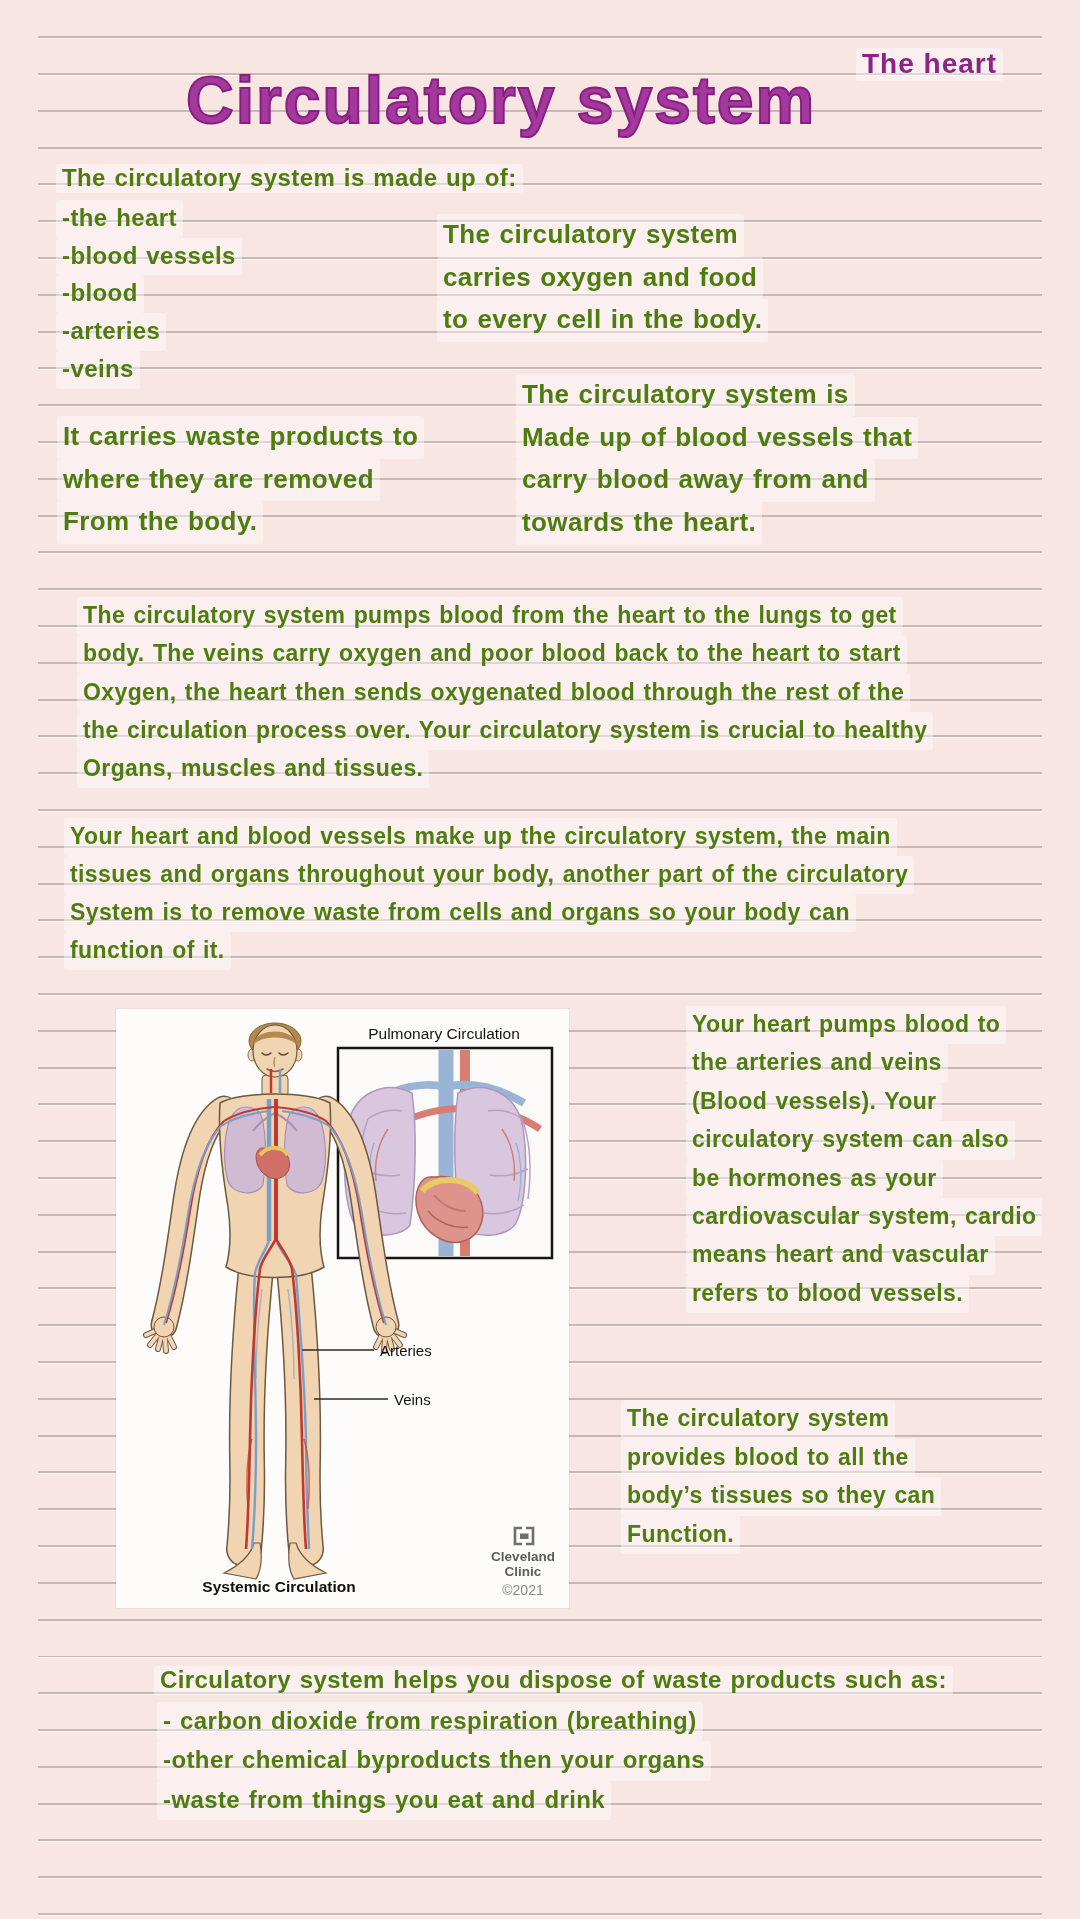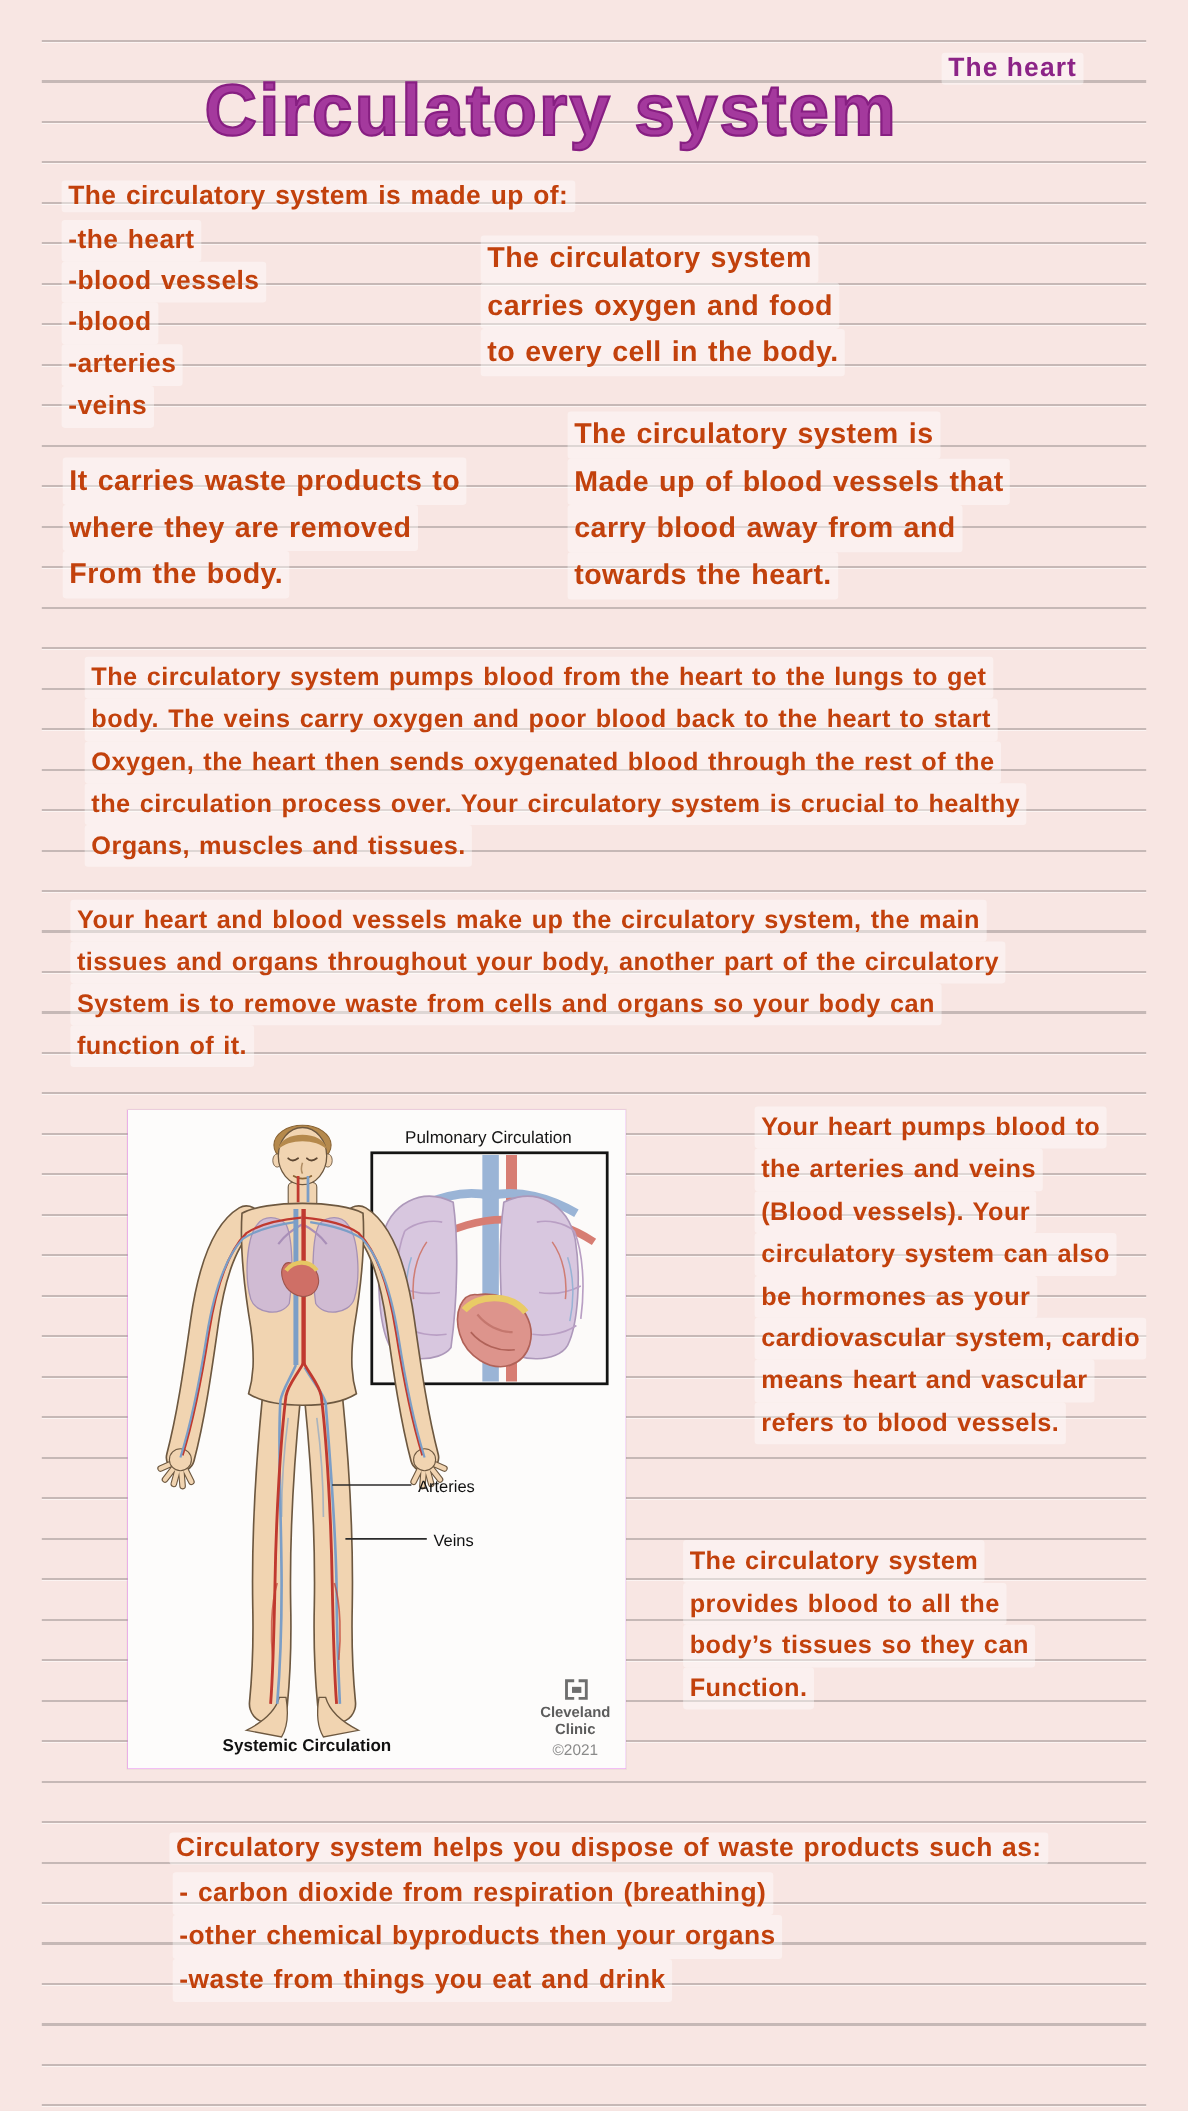--- a/index.html
+++ b/index.html
@@ -4,28 +4,28 @@
 <style>
   html,body{margin:0;padding:0;background:#e9d6d3;}
   .page{position:relative;width:1080px;height:1919px;background:#f8e6e3;overflow:hidden;
         font-family:"Liberation Sans",sans-serif;color:#1b1b1b;}
   .ruled{position:absolute;left:38px;right:38px;top:2px;bottom:0;pointer-events:none;
     background-image:repeating-linear-gradient(to bottom,
       rgba(0,0,0,0) 0px, rgba(0,0,0,0) 34.3px,
       #c6b8b6 34.3px, #c6b8b6 36.2px,
       rgba(255,255,255,0.55) 36.2px, rgba(255,255,255,0.55) 36.8px);}
   .abs{position:absolute;white-space:nowrap;}
-  .hw{letter-spacing:.4px;word-spacing:1.5px;font-weight:600;color:#c2410c;}
+  .hw{letter-spacing:.4px;word-spacing:1.5px;font-weight:600;color:#4d7c0f;}
   .hl > div, .hl1{background:rgba(255,255,255,.42);width:fit-content;
        padding:0 6px 1px 6px;margin-left:-6px;border-radius:3px;}
   .title{font-size:66px;font-weight:bold;color:#a4399d;letter-spacing:2px;
          -webkit-text-stroke:2px #871f82;}
-  .subtitle{font-size:24px;font-weight:600;color:#8c2487;letter-spacing:1px;margin-left:44px;}
+  .subtitle{font-size:28px;font-weight:600;color:#8c2487;letter-spacing:1px;margin-left:44px;}
   .fig-panel{position:absolute;left:116px;top:1009px;width:453px;height:599px;
-             background:#d946ef;box-shadow:0 0 0 1px rgba(0,0,0,.04);}
+             background:#fca5a5;box-shadow:0 0 0 1px rgba(0,0,0,.04);}
   svg text{font-family:"Liberation Sans",sans-serif;}
 </style>
 </head>
 <body>
 
 <div class="page">
   <div class="ruled"></div>
 
   <div class="abs subtitle hl1" style="left:812px;top:48px;">The heart</div>
   <div class="abs title" style="left:186px;top:62px;">Circulatory system</div>

